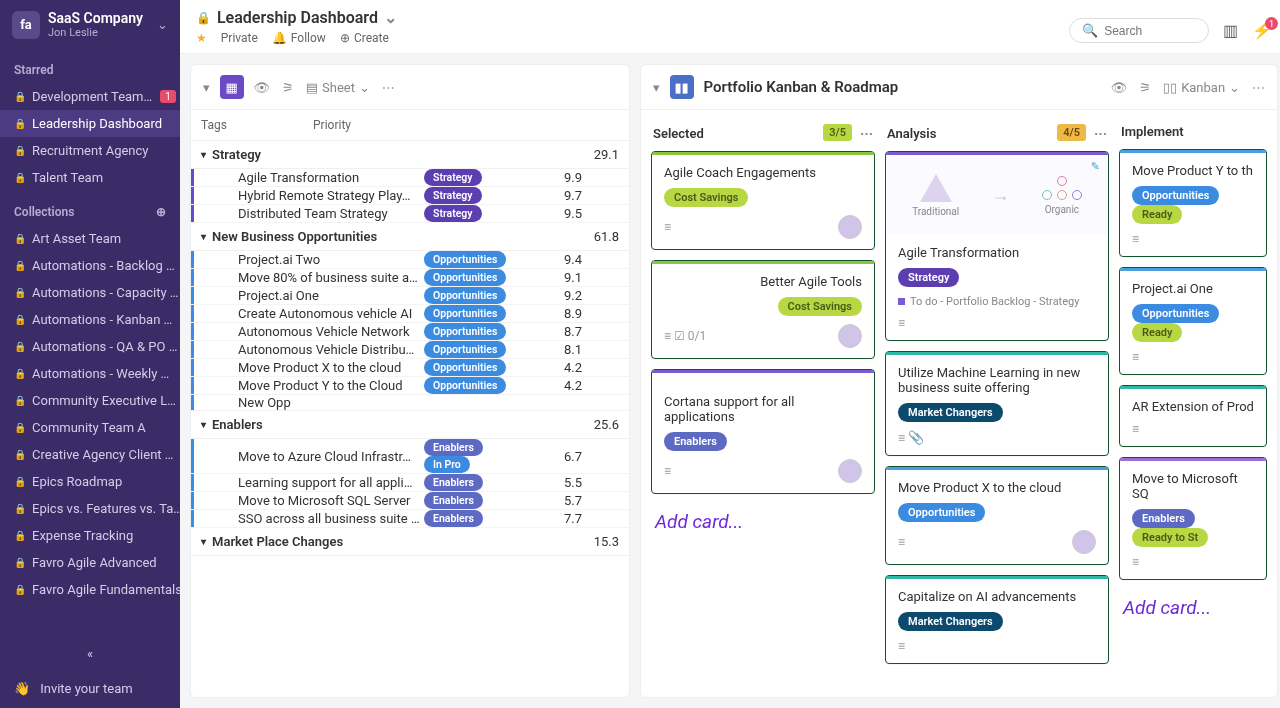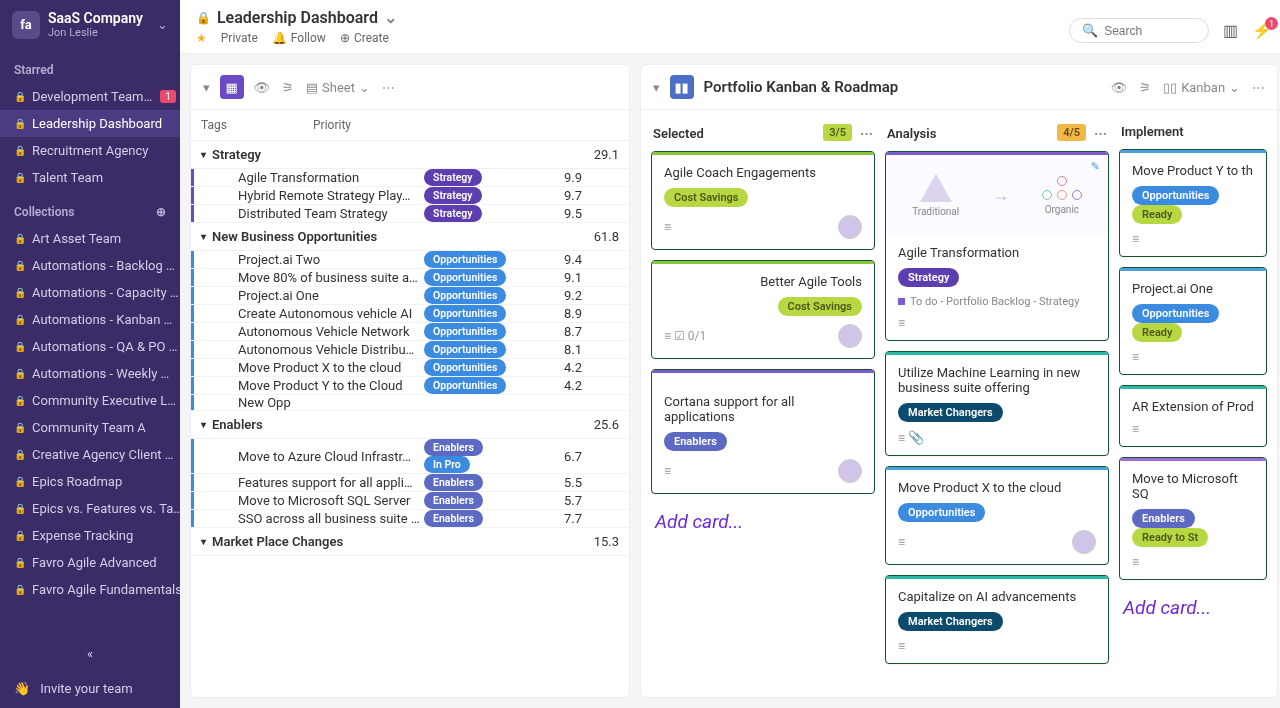--- a/index.html
+++ b/index.html
@@ -339,21 +339,21 @@
               <span class="val">25.6</span>
             </div>
             <div class="row">
               <div class="row-bar blue"></div>
               <div class="col-title">Move to Azure Cloud Infrastr…</div>
               <div class="col-tags"><span class="tag enablers">Enablers</span> <span class="tag inpro">In Pro</span></div>
               <div class="col-prio">6.7</div>
             </div>
             <div class="row">
               <div class="row-bar blue"></div>
-              <div class="col-title">Features support for all appli…</div>
+              <div class="col-title">Learning support for all appli…</div>
               <div class="col-tags"><span class="tag enablers">Enablers</span></div>
               <div class="col-prio">5.5</div>
             </div>
             <div class="row">
               <div class="row-bar blue"></div>
               <div class="col-title">Move to Microsoft SQL Server</div>
               <div class="col-tags"><span class="tag enablers">Enablers</span></div>
               <div class="col-prio">5.7</div>
             </div>
             <div class="row">

